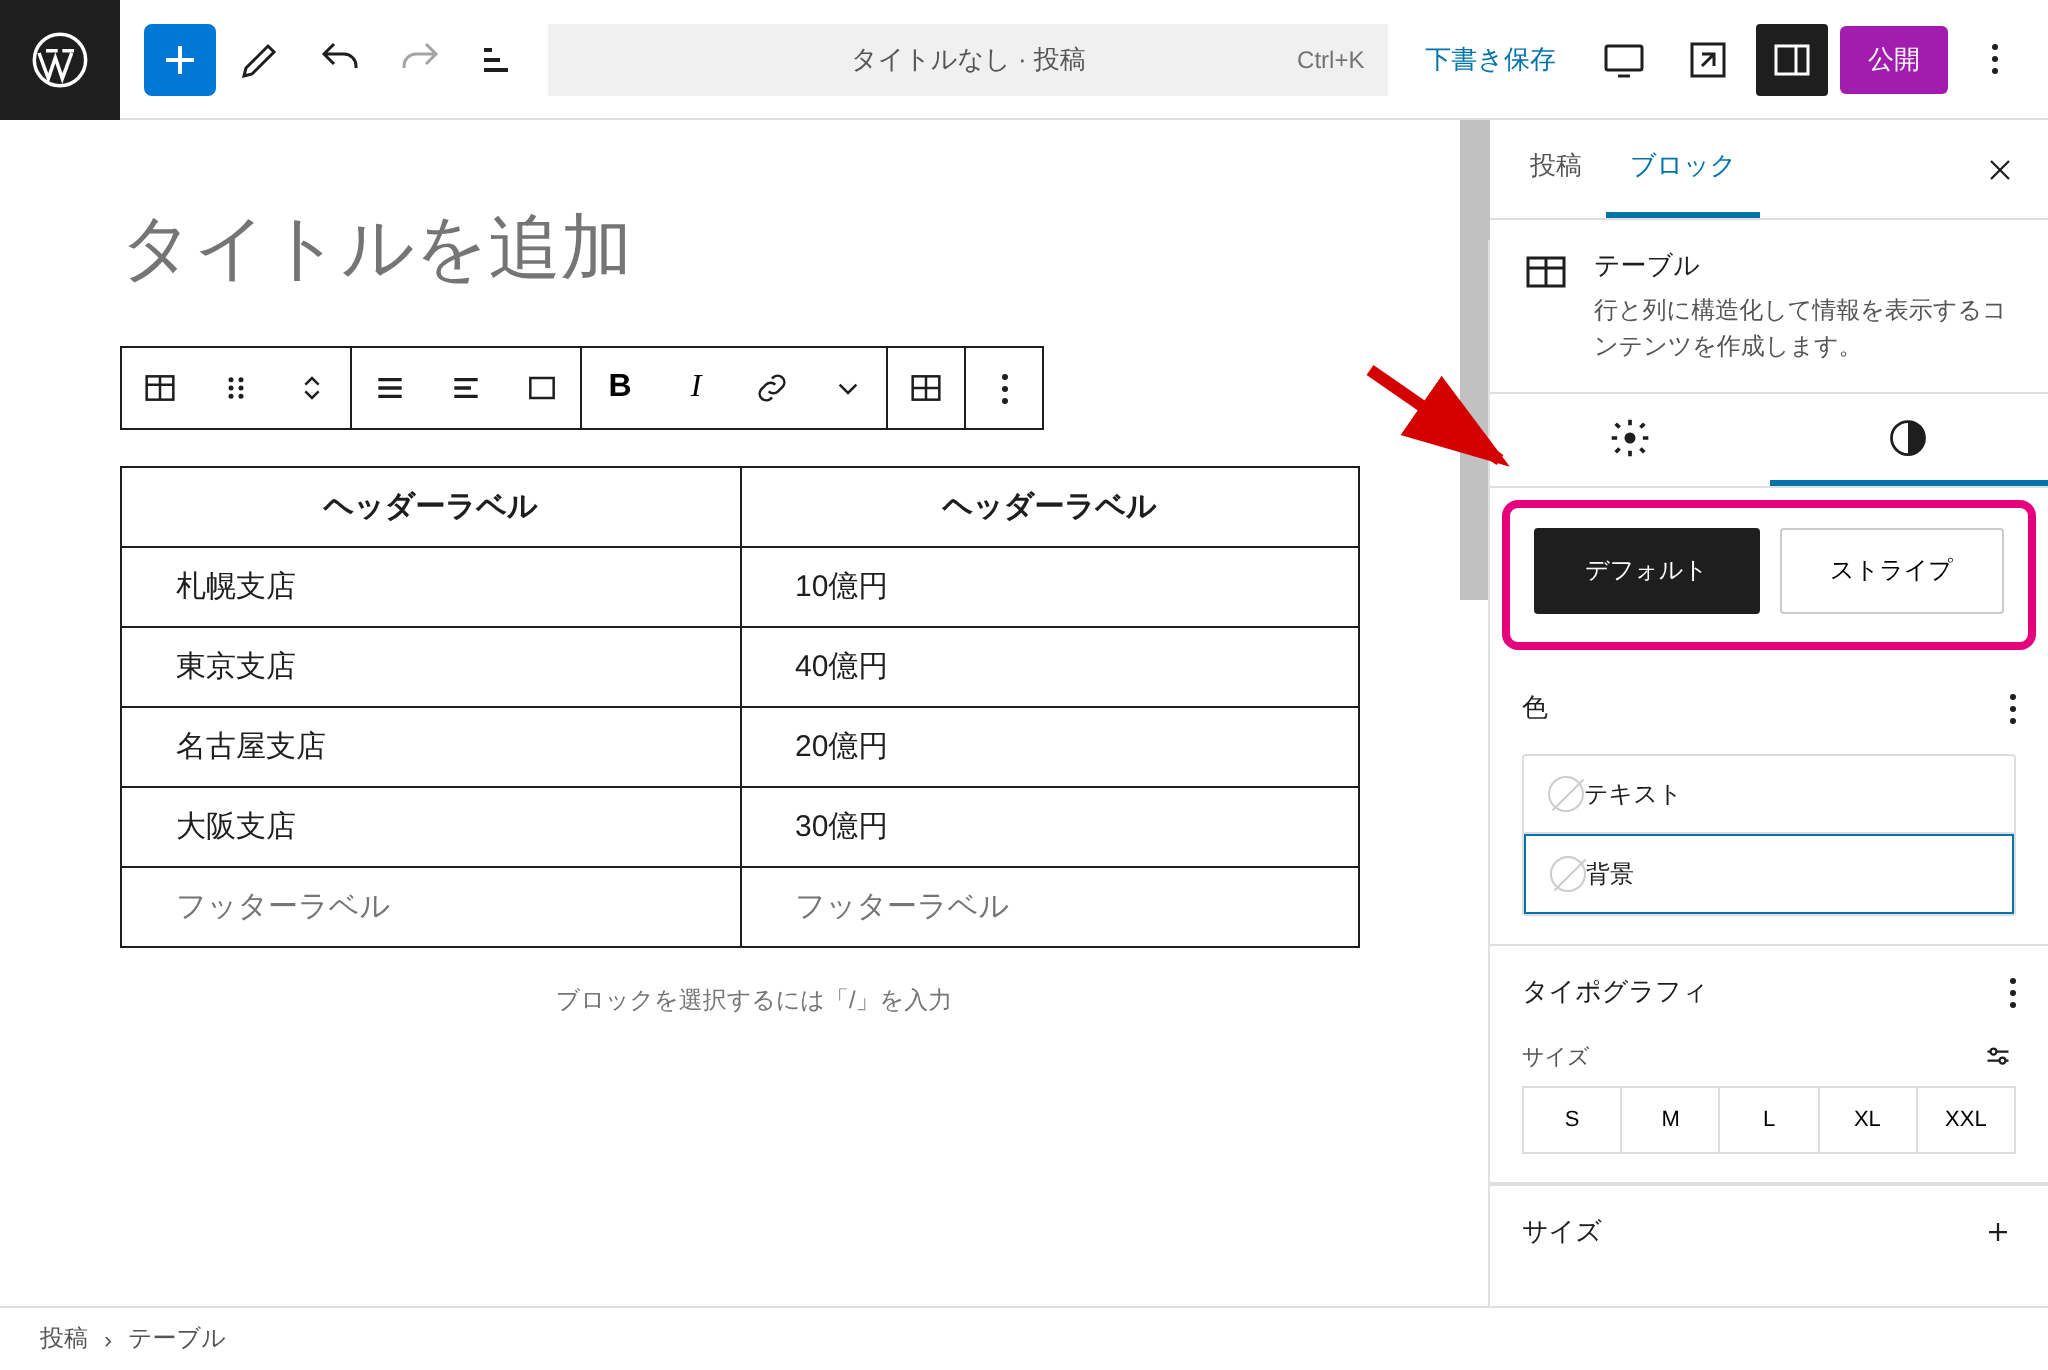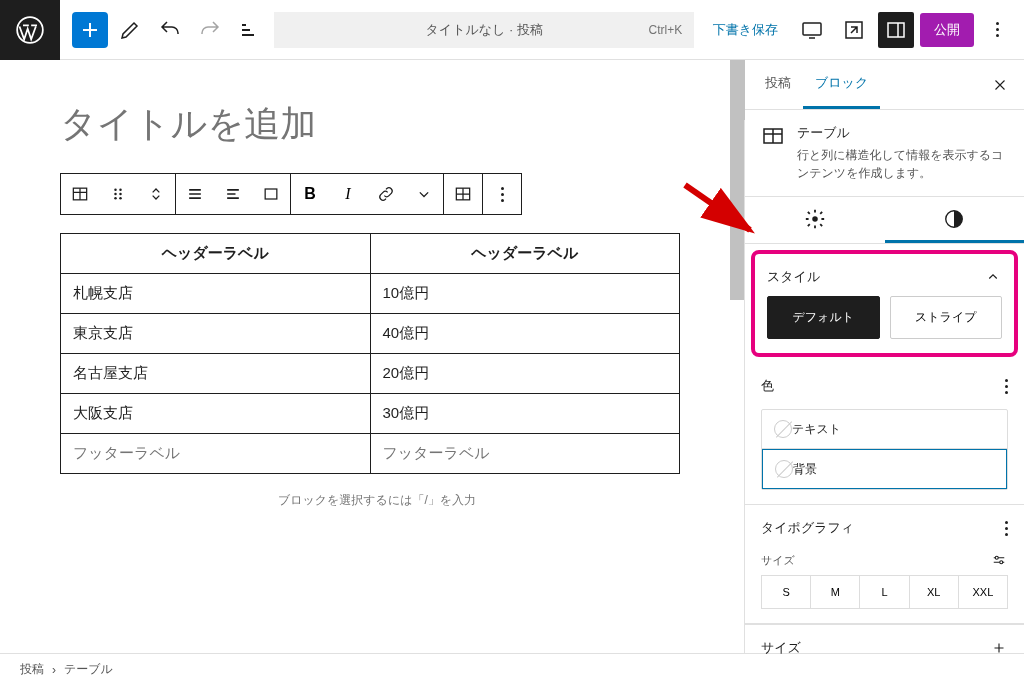--- a/index.html
+++ b/index.html
@@ -27,21 +27,21 @@
 
 
 .block-toolbar { display: inline-flex; border: 1px solid #1e1e1e; background: #fff; margin-bottom: 18px; }
 .bt-group { display: flex; border-right: 1px solid #1e1e1e; }
 .bt-group:last-child { border-right: none; }
 .bt-btn { width: 38px; height: 40px; border: none; background: #fff; cursor: pointer; display: inline-flex; align-items: center; justify-content: center; }
 .bt-btn svg { width: 20px; height: 20px; }
 
 
 .editor table { border-collapse: collapse; width: 620px; }
-.editor th, .editor td { border: 1px solid #1e1e1e; padding: 10px 12px; text-align: left; font-size: 15px; font-weight: 400; }
+.editor th, .editor td { border: 1px solid #1e1e1e; padding: 10px 27px; text-align: left; font-size: 15px; font-weight: 400; }
 .editor th { text-align: center; font-weight: 600; }
 .editor .footer-row td { color: #757575; }
 .prompt { color: #757575; font-size: 12px; margin-top: 18px; text-align: center; }
 
 
 .sidebar { width: 280px; border-left: 1px solid #e0e0e0; display: flex; flex-direction: column; position: relative; }
 .side-scroll { position: absolute; left: -14px; top: 0; width: 14px; height: 60px; background: #c1c1c1; }
 .tabs { display: flex; border-bottom: 1px solid #e0e0e0; align-items: center; padding: 0 8px; }
 .tab { padding: 14px 12px; font-size: 13px; color: #555; cursor: pointer; border-bottom: 3px solid transparent; }
 .tab.active { color: #0073aa; border-bottom-color: #0073aa; font-weight: 500; }
@@ -308,26 +308,20 @@
       </div>
       <div class="subtab active">
         <svg viewBox="0 0 24 24">
             <circle cx="12" cy="12" r="9" stroke="#1e1e1e" stroke-width="1.5" fill="none"></circle>
             <path d="M12 3a9 9 0 010 18z" fill="#1e1e1e"></path>
           </svg>
       </div>
     </div>
 
     <div class="style-panel">
-      <div class="panel-head">
-        <span>スタイル</span>
-        <svg viewBox="0 0 24 24" width="18" height="18">
-            <path d="M7 14l5-5 5 5" stroke="#1e1e1e" stroke-width="1.5" fill="none"></path>
-          </svg>
-      </div>
       <div class="style-buttons">
         <button class="style-btn active">デフォルト</button>
         <button class="style-btn">ストライプ</button>
       </div>
     </div>
 
     <div class="panel">
       <div class="panel-head">
         <span>色</span>
         <div class="kebab">

